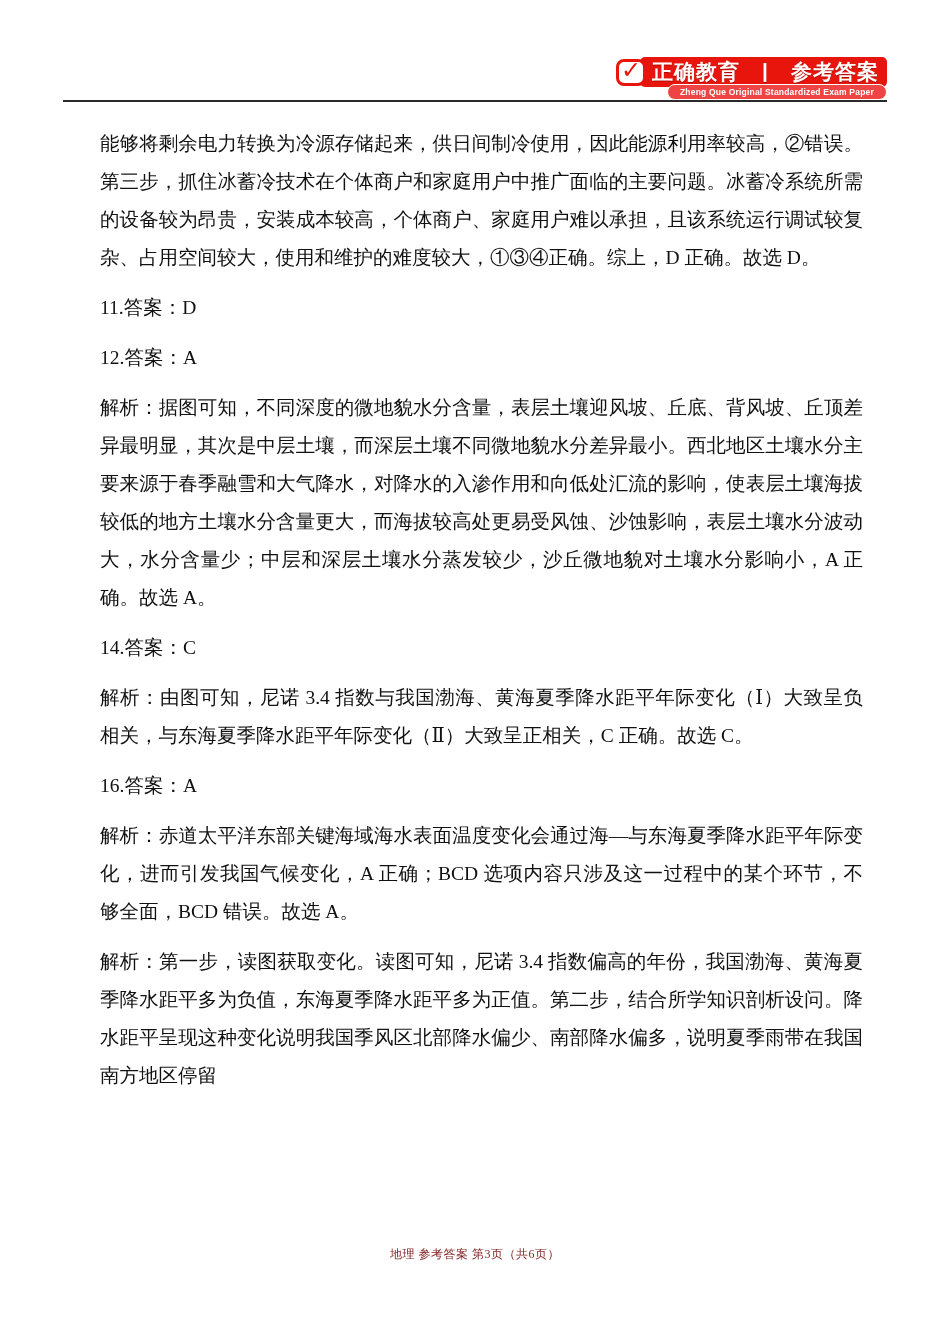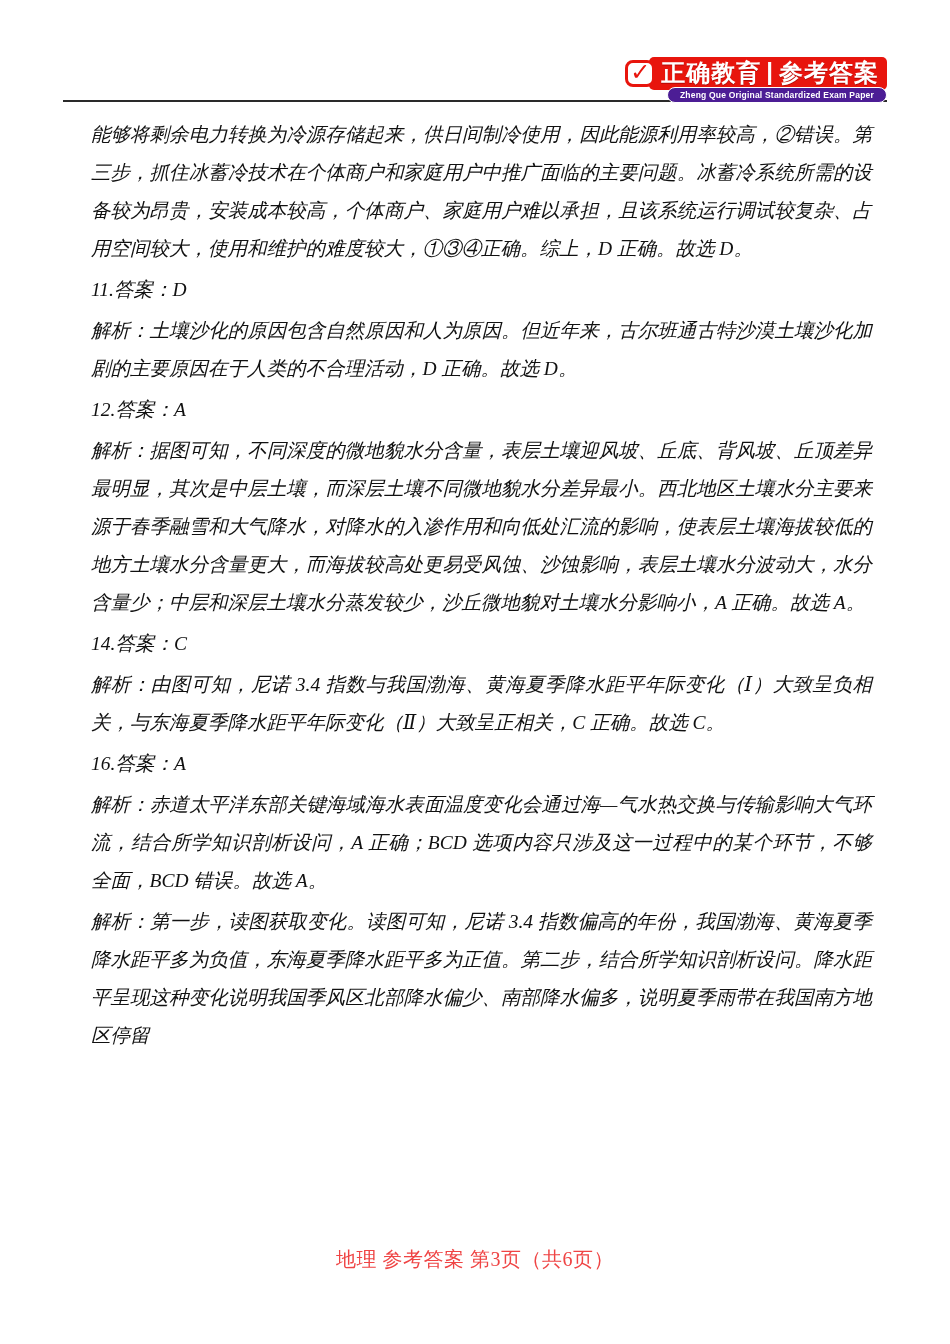--- a/index.html
+++ b/index.html
@@ -58,37 +58,37 @@
     line-height: 1;
     font-family: "DejaVu Sans", sans-serif;
     transform: translateY(-2px);
   }
   .logo-banner {
     background: #e8150d;
     border-radius: 5px;
     padding: 3px 8px 4px 12px;
     display: flex;
     align-items: center;
-    gap: 5px;
+    gap: 22px;
     color: #ffffff;
     font-weight: bold;
-    font-size: 24px;
+    font-size: 21px;
     line-height: 1.1;
     font-family: "Liberation Sans", "DejaVu Sans", sans-serif;
     letter-spacing: 1px;
     text-shadow: 0 1px 0 rgba(140,0,0,.6);
     white-space: nowrap;
   }
   .logo-divider {
     font-weight: bold;
     transform: translateY(-1px);
   }
   .logo-subtitle {
     margin-top: -3px;
-    background: #4c1d95;
+    background: #ef4444;
     border: 1.5px solid #ffffff;
     border-radius: 9px;
     color: #ffffff;
     font-size: 8.5px;
     font-weight: bold;
     font-family: "Liberation Sans", "DejaVu Sans", sans-serif;
     padding: 2px 12px;
     white-space: nowrap;
     letter-spacing: .2px;
   }
@@ -98,34 +98,33 @@
     position: absolute;
     left: 88px;
     top: 113px;
     width: 787px;
     font-size: 19.5px;
     line-height: 38px;
     text-align: justify;
     text-justify: inter-ideograph;
   }
   .content p {
-    margin: 3px;
+    margin: 12px;
     padding: 0;
-    font-style: italic;
   }
 
   
   .page-footer {
     position: absolute;
     left: 0;
     right: 0;
     top: 1246px;
     text-align: center;
-    font-size: 20px;
-    color: #ef4444;
+    font-size: 12px;
+    color: #7f1d1d;
     letter-spacing: .5px;
   }
 </style>
 </head>
 <body>
 
 <div class="page">
 
   <div class="brand-logo">
     <div class="logo-row">
@@ -139,25 +138,24 @@
       </span>
     </div>
     <div class="logo-subtitle">Zheng Que Original Standardized Exam Paper</div>
   </div>
 
   <div class="header-rule"></div>
 
   <div class="content">
     <p>能够将剩余电力转换为冷源存储起来，供日间制冷使用，因此能源利用率较高，②错误。第三步，抓住冰蓄冷技术在个体商户和家庭用户中推广面临的主要问题。冰蓄冷系统所需的设备较为昂贵，安装成本较高，个体商户、家庭用户难以承担，且该系统运行调试较复杂、占用空间较大，使用和维护的难度较大，①③④正确。综上，D 正确。故选 D。</p>
     <p>11.答案：D</p>
-    <p>解析：土壤沙化的原因包含自然原因和人为原因。但近年来，古尔班通古特沙漠土壤沙化加剧的主要原因在于人类的不合理活动，D 正确。故选 D。</p>
     <p>12.答案：A</p>
     <p>解析：据图可知，不同深度的微地貌水分含量，表层土壤迎风坡、丘底、背风坡、丘顶差异最明显，其次是中层土壤，而深层土壤不同微地貌水分差异最小。西北地区土壤水分主要来源于春季融雪和大气降水，对降水的入渗作用和向低处汇流的影响，使表层土壤海拔较低的地方土壤水分含量更大，而海拔较高处更易受风蚀、沙蚀影响，表层土壤水分波动大，水分含量少；中层和深层土壤水分蒸发较少，沙丘微地貌对土壤水分影响小，A 正确。故选 A。</p>
     <p>14.答案：C</p>
     <p>解析：由图可知，尼诺 3.4 指数与我国渤海、黄海夏季降水距平年际变化（Ⅰ）大致呈负相关，与东海夏季降水距平年际变化（Ⅱ）大致呈正相关，C 正确。故选 C。</p>
     <p>16.答案：A</p>
-    <p>解析：赤道太平洋东部关键海域海水表面温度变化会通过海—气水热交换与传输影响大气环流，结合所学知识剖析设问，A 正确；BCD 选项内容只涉及这一过程中的某个环节，不够全面，BCD 错误。故选 A。</p>
+    <p>解析：赤道太平洋东部关键海域海水表面温度变化会通过海—与东海夏季降水距平年际变化，进而引发我国气候变化，A 正确；BCD 选项内容只涉及这一过程中的某个环节，不够全面，BCD 错误。故选 A。</p>
     <p>解析：第一步，读图获取变化。读图可知，尼诺 3.4 指数偏高的年份，我国渤海、黄海夏季降水距平多为负值，东海夏季降水距平多为正值。第二步，结合所学知识剖析设问。降水距平呈现这种变化说明我国季风区北部降水偏少、南部降水偏多，说明夏季雨带在我国南方地区停留</p>
   </div>
 
   <div class="page-footer">地理 参考答案 第3页（共6页）</div>
 
 </div>
 
 </body></html>

